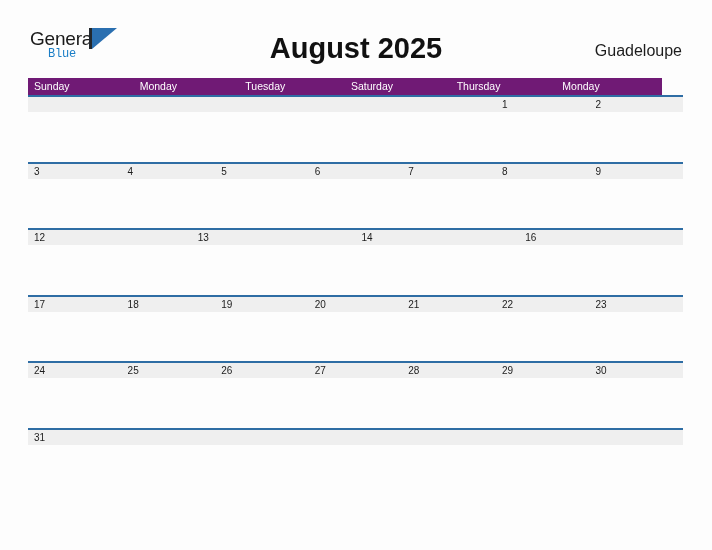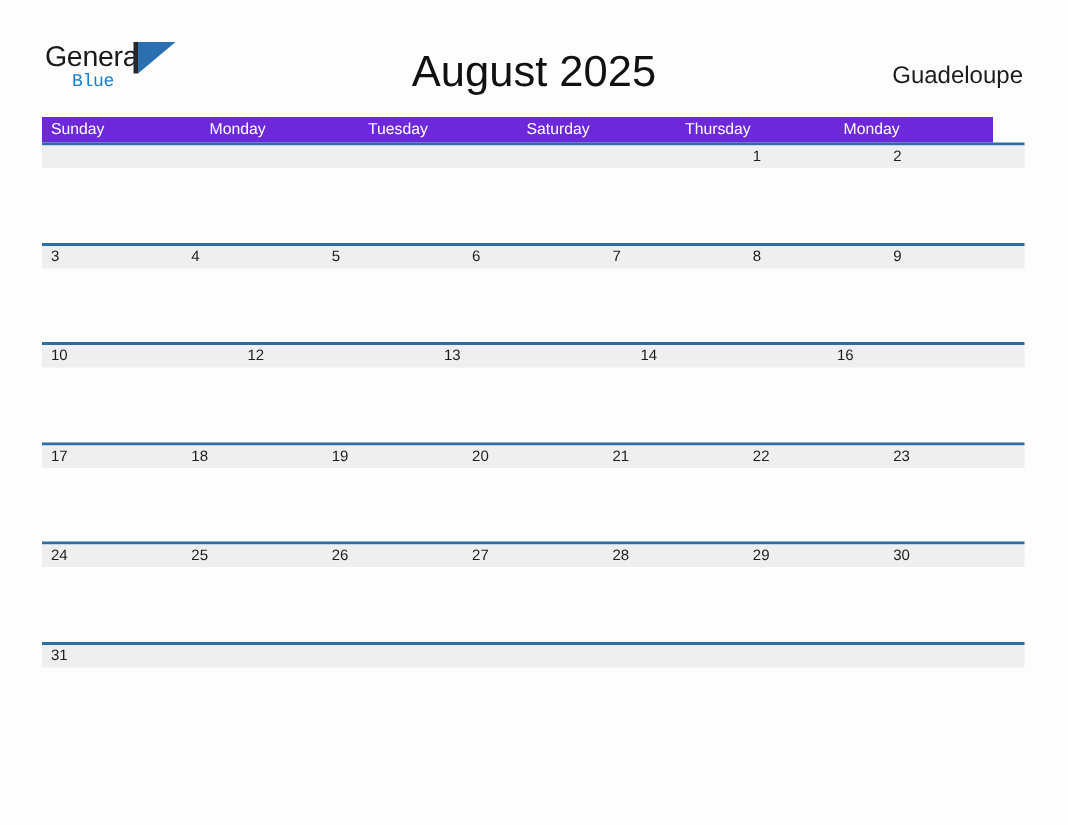--- a/index.html
+++ b/index.html
@@ -85,21 +85,21 @@
 
   .title {
     position: absolute;
     left: 0;
     top: 31px;
     width: 712px;
     text-align: center;
     font-size: 29px;
     line-height: 34px;
     color: #111111;
-    font-weight: normal;
+    font-weight: bold;
     font-family: "Liberation Sans", sans-serif;
   }
 
   .locale {
     position: absolute;
     right: 30px;
     top: 43px;
     font-size: 16px;
     line-height: 16px;
     color: #1d1d1d;
@@ -111,21 +111,21 @@
     position: absolute;
     left: 28px;
     top: 78px;
     width: 655px;
   }
 
   .dow-row {
     display: flex;
     width: 634px;
     height: 17px;
-    background: #6d28d9;
+    background: #701a75;
   }
   .dow-cell {
     flex: 1 1 0;
     box-sizing: border-box;
     padding-left: 6px;
     font-size: 10.5px;
     line-height: 17px;
     color: #ffffff;
     font-family: "Liberation Sans", sans-serif;
     white-space: nowrap;
@@ -285,24 +285,20 @@
             <span class="day-num">9</span>
             <span class="day-event"></span>
           </div>
       </div>
     </div>
 
     <div class="week-row">
       <div class="band"></div>
       <div class="week-cells">
         <div class="day-cell">
-            <span class="day-num">10</span>
-            <span class="day-event"></span>
-          </div>
-        <div class="day-cell">
             <span class="day-num">12</span>
             <span class="day-event"></span>
           </div>
         <div class="day-cell">
             <span class="day-num">13</span>
             <span class="day-event"></span>
           </div>
         <div class="day-cell">
             <span class="day-num">14</span>
             <span class="day-event"></span>

